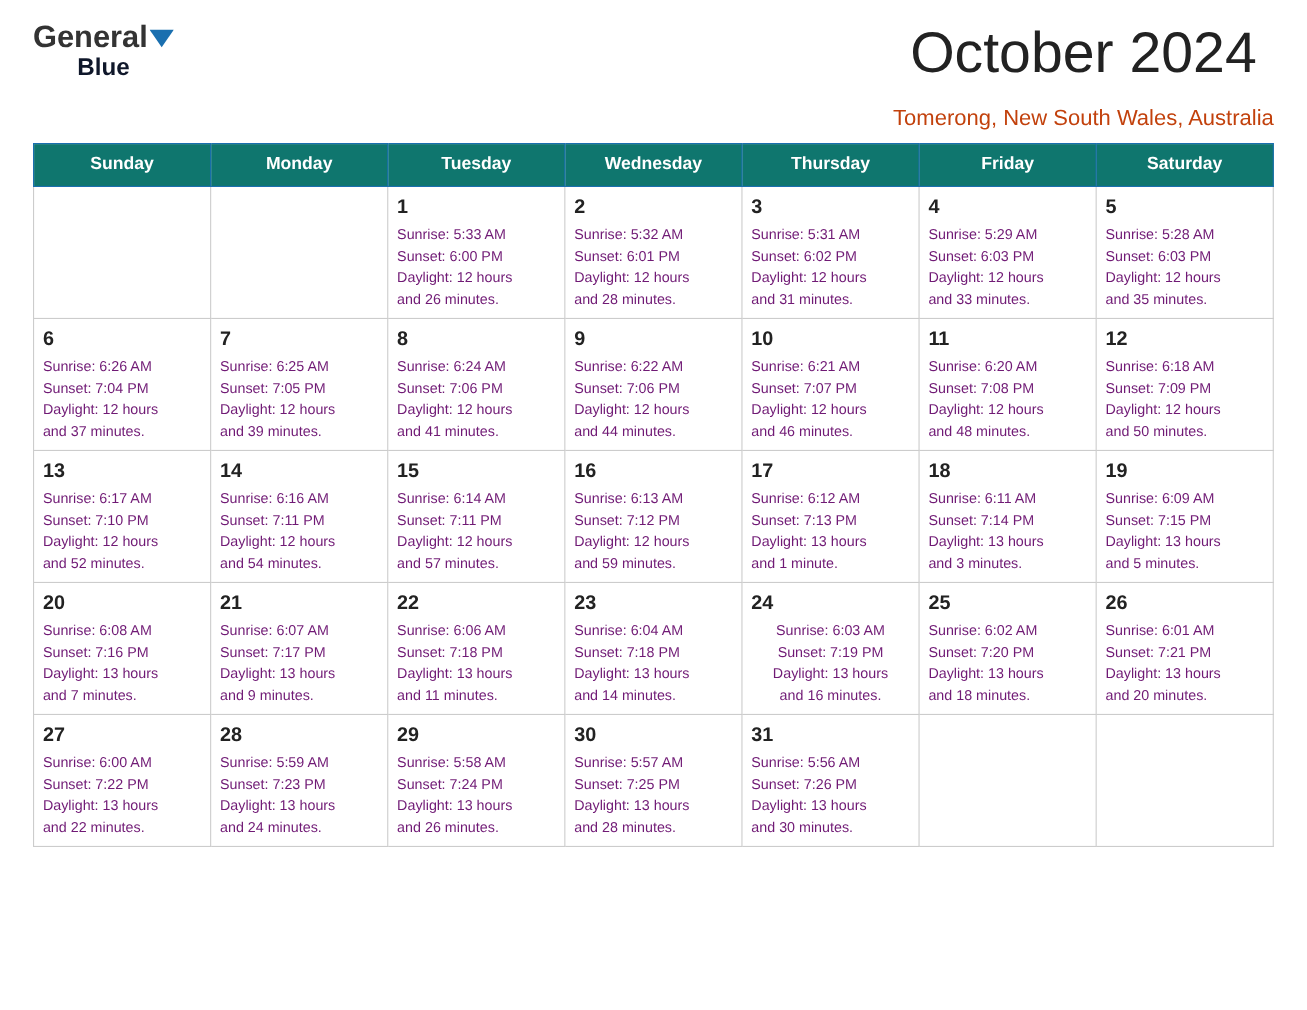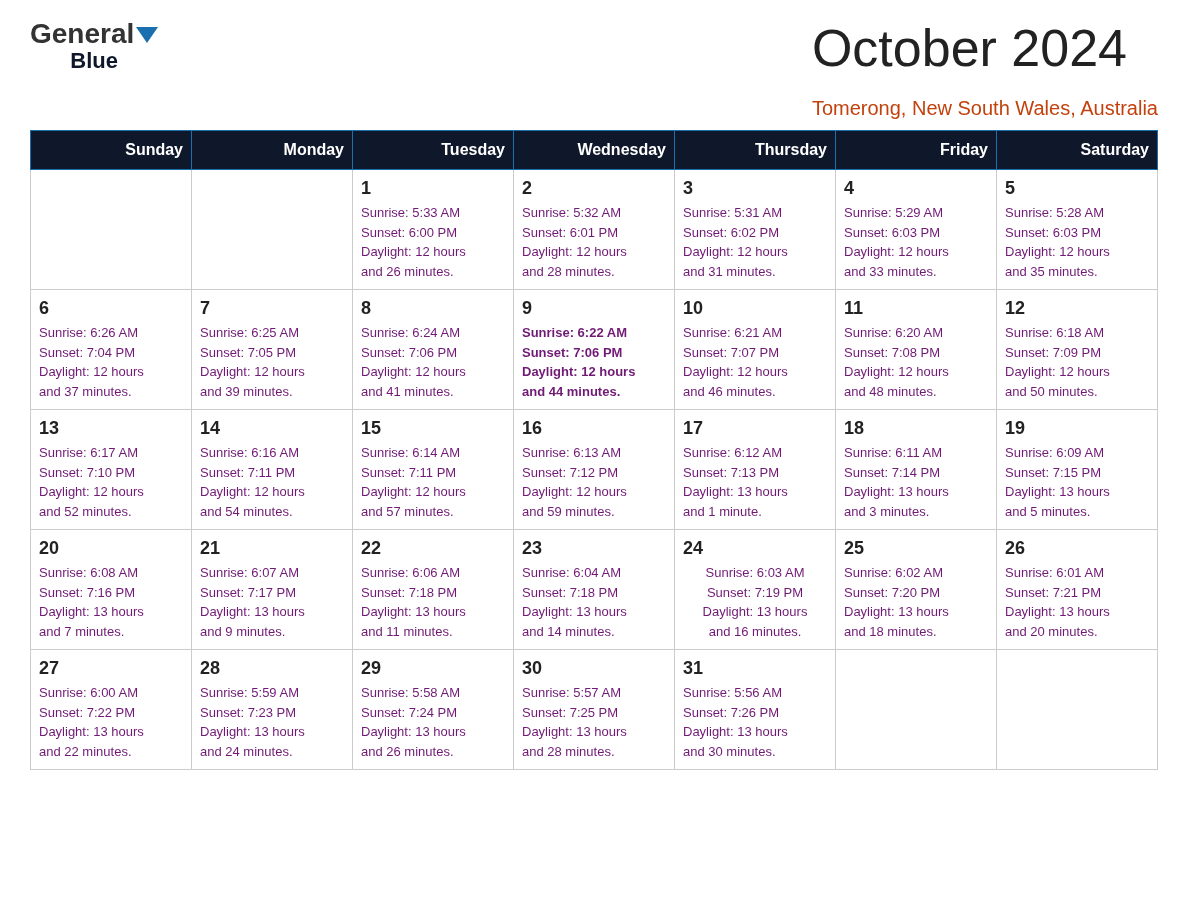--- a/index.html
+++ b/index.html
@@ -30,46 +30,46 @@
     .logo-line1 {
       display: flex;
       align-items: center;
     }
     .logo-blue-line {
       font-size: 22px;
       font-weight: bold;
       color: #0f172a;
     }
     .title-block {
-      text-align: left;
+      text-align: center;
     }
     .main-title {
       font-size: 52px;
       font-weight: normal;
       color: #222;
       line-height: 1.1;
     }
     .subtitle {
       font-size: 20px;
       color: #c2410c;
       margin-top: 20px;
     }
     .calendar {
       width: 100%;
       border-collapse: collapse;
       margin-top: 10px;
     }
     .calendar th {
-      background-color: #0f172a;
+      background-color: #0f766e;
       color: #fff;
       font-size: 16px;
       font-weight: bold;
       padding: 10px 8px;
       border: 1px solid #1a6faf;
-      text-align: right;
+      text-align: center;
     }
     .calendar td {
       border: 1px solid #ccc;
       vertical-align: top;
       padding: 8px;
       width: 14.28%;
       min-height: 100px;
     }
     .day-number {
       font-size: 18px;
@@ -180,21 +180,21 @@
         </td>
         <td>
           <span class="day-number">8</span>
           <div class="day-info" style="white-space: pre-line;">Sunrise: 6:24 AM
 Sunset: 7:06 PM
 Daylight: 12 hours
 and 41 minutes.</div>
         </td>
         <td>
           <span class="day-number">9</span>
-          <div class="day-info" style="white-space: pre-line; font-weight: bold;">Sunrise: 6:22 AM
+          <div class="day-info" style="white-space: pre-line;">Sunrise: 6:22 AM
 Sunset: 7:06 PM
 Daylight: 12 hours
 and 44 minutes.</div>
         </td>
         <td>
           <span class="day-number">10</span>
           <div class="day-info" style="white-space: pre-line;">Sunrise: 6:21 AM
 Sunset: 7:07 PM
 Daylight: 12 hours
 and 46 minutes.</div>

